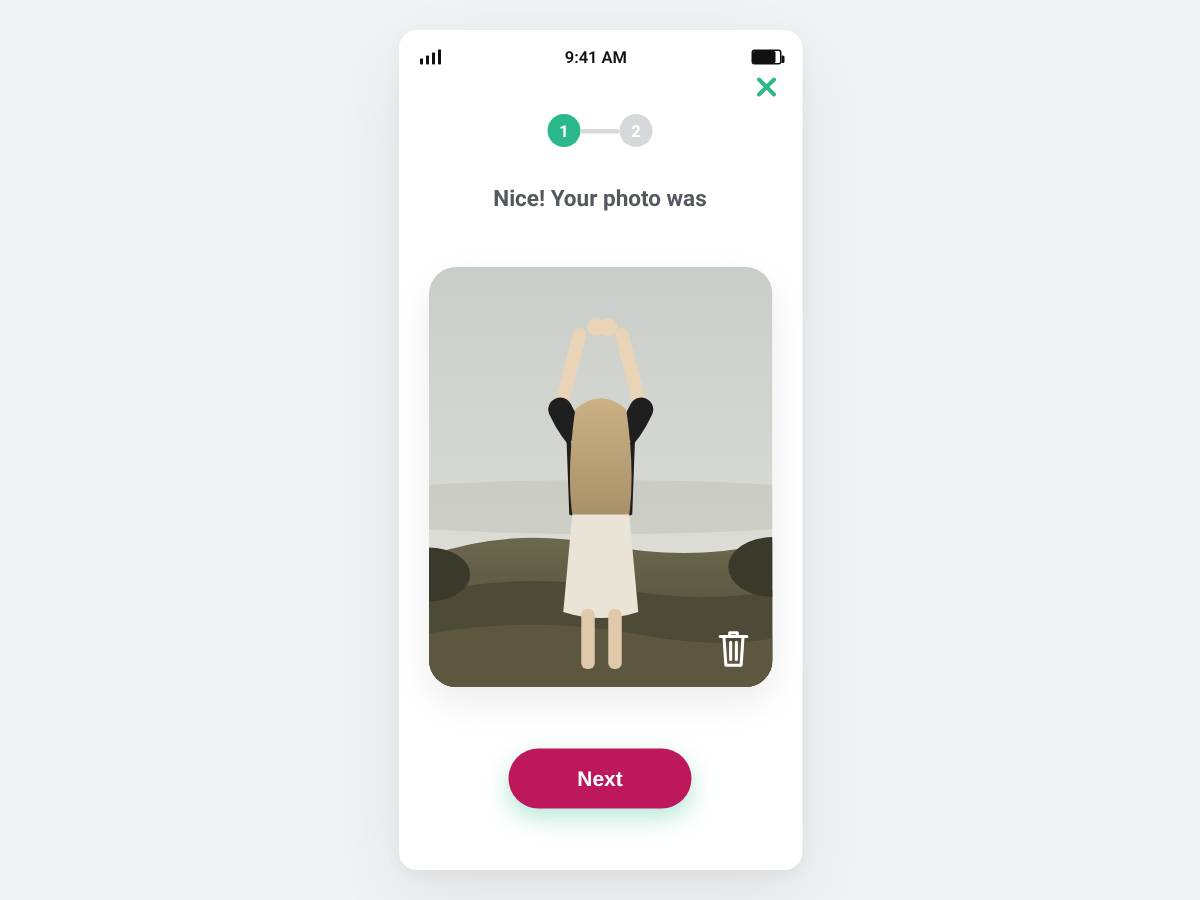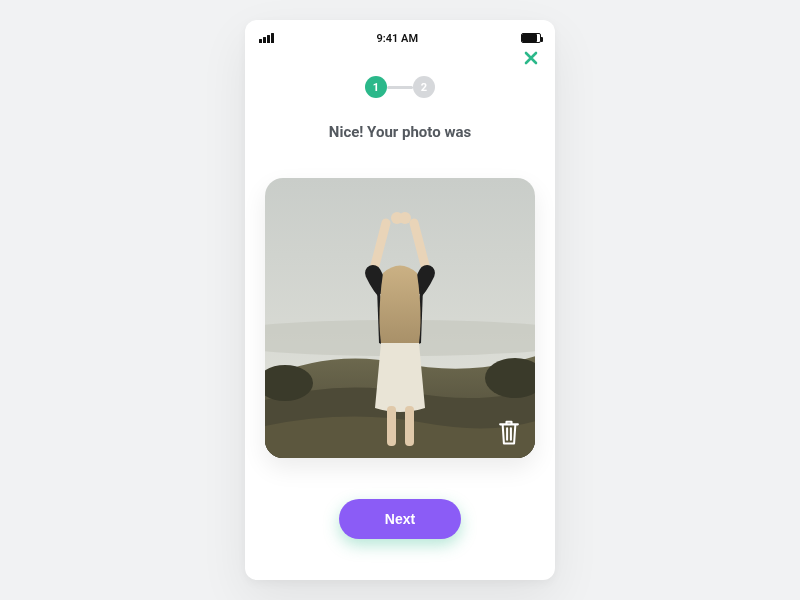--- a/index.html
+++ b/index.html
@@ -5,21 +5,21 @@
   * { box-sizing: border-box; margin: 0; padding: 0; }
   html, body { width: 800px; height: 600px; }
   body {
     background: #f1f2f3;
     font-family: -apple-system, BlinkMacSystemFont, "Segoe UI", Roboto, Helvetica, Arial, sans-serif;
     display: flex;
     align-items: center;
     justify-content: center;
   }
   .phone {
-    width: 310px;
+    width: 269px;
     height: 560px;
     background: #ffffff;
     border-radius: 12px;
     box-shadow: 0 18px 50px rgba(0,0,0,0.07), 0 3px 10px rgba(0,0,0,0.04);
     display: flex;
     flex-direction: column;
     overflow: hidden;
     position: relative;
   }
   .status-bar {
@@ -73,21 +73,21 @@
     box-shadow: 0 10px 24px rgba(0,0,0,0.08);
   }
   .photo-card svg { display:block; width:100%; height:100%; }
   .trash-btn {
     position:absolute; right:12px; bottom:12px;
     width:28px; height:28px; display:flex; align-items:center; justify-content:center;
     cursor:pointer;
   }
   .next-row { flex:1; display:flex; align-items:center; justify-content:center; }
   .next-btn {
-    background:#8b5cf6;
+    background:#be185d;
     color:#fff;
     font-weight:700;
     font-size:14px;
     border:none;
     border-radius:999px;
     padding: 12px 46px;
     cursor:pointer;
     box-shadow: 0 6px 16px rgba(43,184,138,0.35);
   }
 </style>

